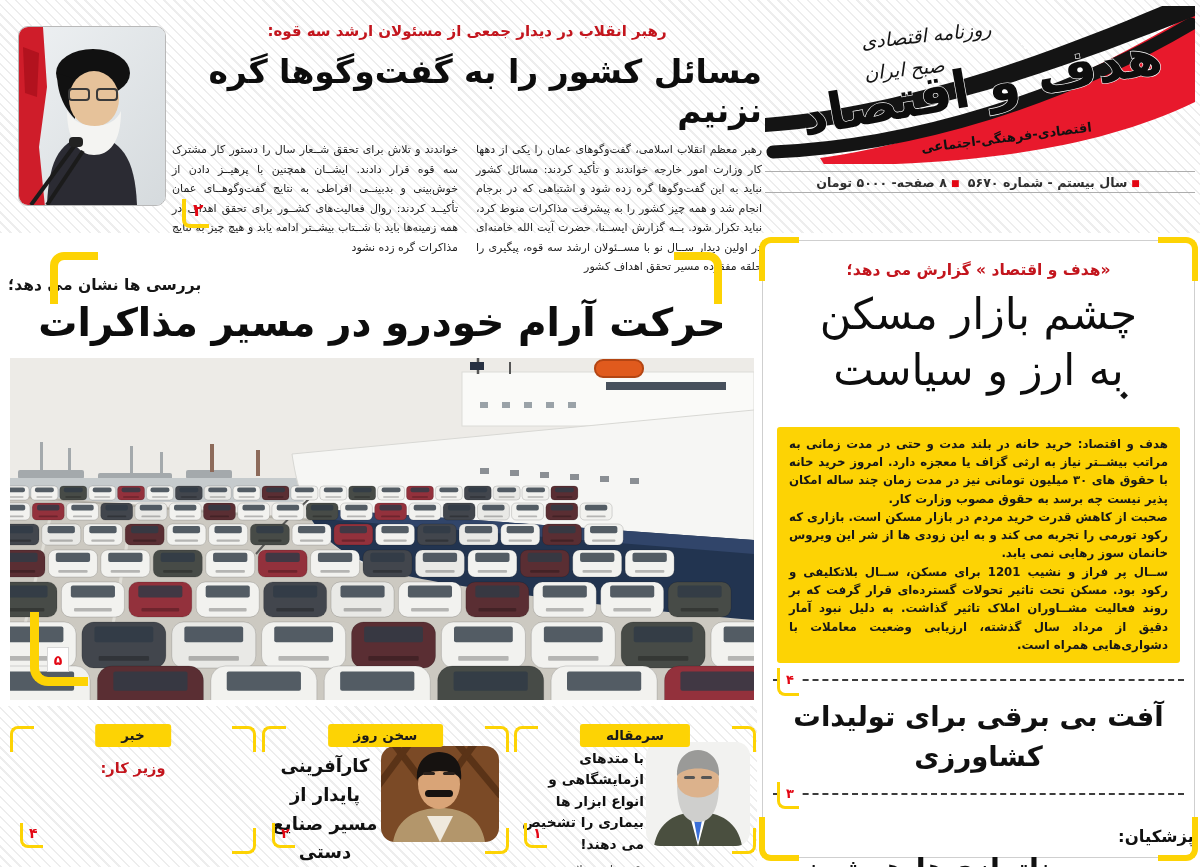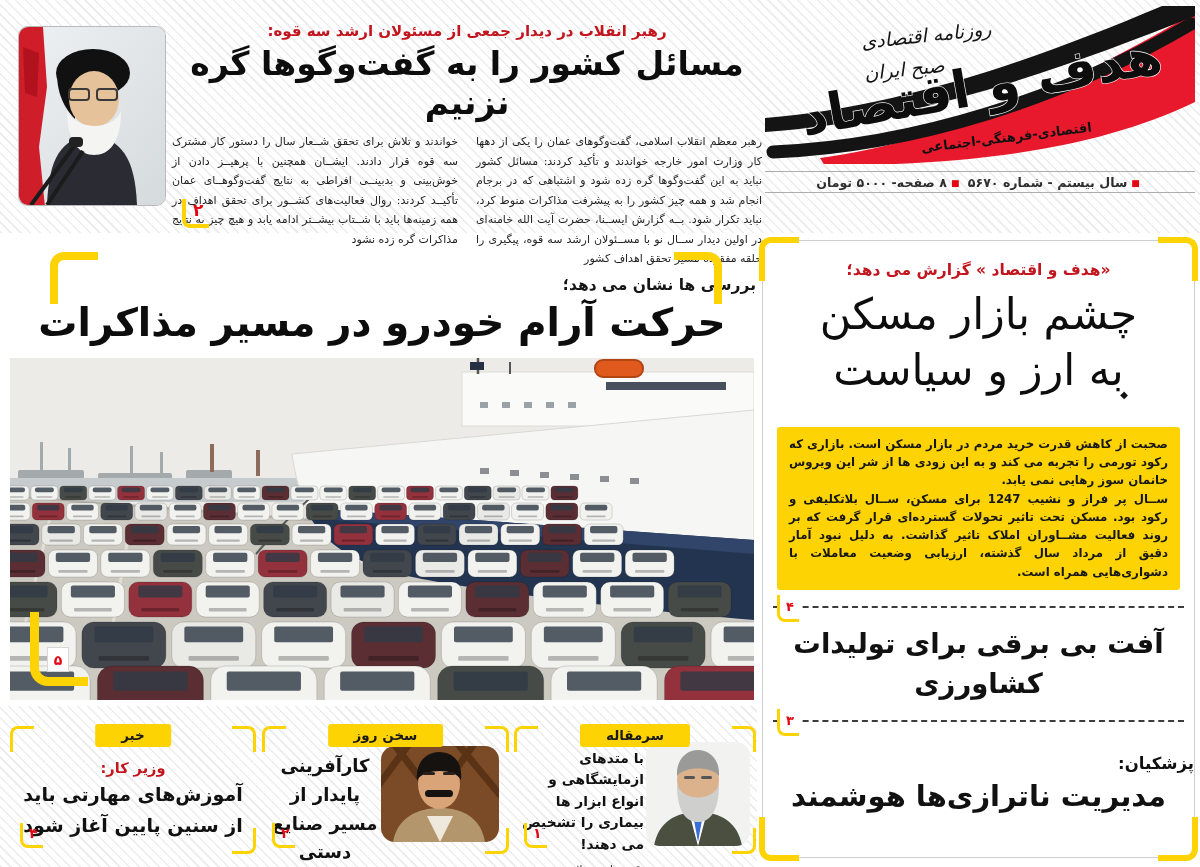--- a/index.html
+++ b/index.html
@@ -12,41 +12,41 @@
   html,body{background:#fff;}
   body{font-family:"DejaVu Sans",sans-serif;}
   .page{position:relative;width:1200px;height:867px;background:#fff;overflow:hidden;direction:rtl;}
   .hatch{background-image:repeating-linear-gradient(45deg,rgba(110,110,110,.12) 0 1.6px,transparent 1.6px 7px);}
 
   
   .top-band{position:absolute;left:0;top:0;width:1200px;height:233px;}
   .leader-photo{position:absolute;left:18px;top:26px;width:148px;height:180px;border:1px solid #b9b9b9;border-radius:10px;overflow:hidden;background:#dfe3e6;}
   .top-story{position:absolute;left:172px;top:22px;width:590px;height:208px;}
   .ts-kicker{text-align:center;color:var(--kicker-red);font-weight:bold;font-size:15px;}
-  .ts-headline{text-align:center;font-size:33px;font-weight:bold;color:var(--ink);margin-top:4px;}
+  .ts-headline{text-align:right;font-size:33px;font-weight:bold;color:var(--ink);margin-top:12px;}
   .ts-body{margin-top:10px;display:flex;gap:18px;}
   .ts-body .col{flex:1;font-size:11px;line-height:1.78;text-align:justify;color:#1f1f1f;}
   .pnum{border-left:3px solid var(--y);border-bottom:3px solid var(--y);border-bottom-left-radius:8px;padding:0 5px 3px 6px;display:inline-block;}
   .pnum .digit{color:var(--red);font-weight:bold;font-size:14px;}
   .ts-num{position:absolute;left:10px;bottom:2px;border-width:4px;padding:1px 6px 4px 7px;}
   .ts-num .digit{font-size:17px;}
 
   
   .masthead{position:absolute;left:765px;top:6px;width:430px;height:224px;}
   .dates{margin-top:3px;border-top:1px solid #adadad;border-bottom:1px solid #adadad;}
   .date-row{text-align:center;font-size:12.6px;font-weight:bold;color:#2e2e2e;padding:2.5px 0;}
   .date-row + .date-row{border-top:1px solid #adadad;}
   .sq{color:var(--red);font-size:9px;margin:0 4px;position:relative;top:-1px;}
 
   
   .lead-block{position:absolute;left:8px;top:240px;width:748px;height:462px;}
   .corner{position:absolute;width:48px;height:52px;}
   .c-tl{border-top:8px solid var(--y);border-left:8px solid var(--y);border-top-left-radius:14px;left:42px;top:12px;}
   .c-tr{border-top:8px solid var(--y);border-right:8px solid var(--y);border-top-right-radius:14px;right:34px;top:12px;}
-  .lead-kicker{margin-top:36px;text-align:right;font-weight:bold;font-size:15.5px;color:#161616;}
+  .lead-kicker{margin-top:36px;text-align:left;font-weight:bold;font-size:15.5px;color:#161616;}
   .lead-headline{text-align:center;font-size:39px;font-weight:bold;margin-top:6px;color:var(--ink);}
   .lead-photo{position:absolute;left:2px;top:118px;width:744px;height:342px;overflow:hidden;background:#eceae6;}
   .lead-pnum{position:absolute;left:22px;top:372px;height:74px;width:58px;border-left:9px solid var(--y);border-bottom:9px solid var(--y);border-bottom-left-radius:18px;}
   .lead-pnum .tag{position:absolute;left:9px;top:36px;background:#fff;width:20px;height:23px;display:flex;align-items:center;justify-content:center;color:var(--red);font-size:14px;font-weight:bold;box-shadow:0 0 0 1px #d8d8d8;}
 
   
   .right-col{position:absolute;left:762px;top:240px;width:433px;height:618px;background:#fff;border:1.5px solid #cfcfcf;border-radius:12px;}
   .rc-c{position:absolute;width:40px;height:44px;}
   .rc-tl{border-top:6px solid var(--y);border-left:6px solid var(--y);border-top-left-radius:12px;left:-4px;top:-4px;}
   .rc-tr{border-top:6px solid var(--y);border-right:6px solid var(--y);border-top-right-radius:12px;right:-4px;top:-4px;}
@@ -511,22 +511,23 @@
 
     <div class="rc-kicker">«هدف و اقتصاد » گزارش می دهد؛</div>
     <div class="rc-headline">
       <span>چشم بازار مسکن</span><br>
       <span>به ارز و سیاست</span>
     </div>
 
     <span class="rc-diamond">◆</span>
 
     <div class="rc-box">
+      <p>هدف و اقتصاد: خرید خانه در بلند مدت و حتی در مدت زمانی به مراتب بیشــتر نیاز به ارثی گزاف یا معجزه دارد. امروز خرید خانه با حقوق های ۳۰ میلیون تومانی نیز در مدت زمان چند ساله امکان پذیر نیست چه برسد به حقوق مصوب وزارت کار.</p>
       <p>صحبت از کاهش قدرت خرید مردم در بازار مسکن است. بازاری که رکود تورمی را تجربه می کند و به این زودی ها از شر این ویروس خانمان سوز رهایی نمی یابد.</p>
-      <p>ســال پر فراز و نشیب 1247 برای مسکن، ســال بلاتکلیفی و رکود بود. مسکن تحت تاثیر تحولات گسترده‌ای قرار گرفت که بر روند فعالیت مشــاوران املاک تاثیر گذاشت. به دلیل نبود آمار دقیق از مرداد سال گذشته، ارزیابی وضعیت معاملات با دشواری‌هایی همراه است.</p>
+      <p>ســال پر فراز و نشیب 1201 برای مسکن، ســال بلاتکلیفی و رکود بود. مسکن تحت تاثیر تحولات گسترده‌ای قرار گرفت که بر روند فعالیت مشــاوران املاک تاثیر گذاشت. به دلیل نبود آمار دقیق از مرداد سال گذشته، ارزیابی وضعیت معاملات با دشواری‌هایی همراه است.</p>
     </div>
 
     <div class="rc-sep">
       <span class="sep-num">
         <span class="digit">۴</span>
       </span>
     </div>
 
     <div class="rc-h2">آفت بی برقی برای تولیدات کشاورزی</div>
 
@@ -545,24 +546,20 @@
   </div>
 
   <div class="bottom-strip hatch"></div>
 
   <div class="bbox bbox-news">
     <div class="tc tc-tl"></div>
     <div class="tc tc-tr"></div>
     <div class="tc tc-br"></div>
     <div class="pill">خبر</div>
     <div class="b-kicker">وزیر کار:</div>
-    <div class="b-head">
-      <span>آموزش‌های مهارتی باید</span><br>
-      <span>از سنین پایین آغاز شود</span>
-    </div>
     <div class="pnum b-num">
       <span class="digit">۴</span>
     </div>
   </div>
 
   <div class="bbox bbox-daily">
     <div class="tc tc-tl"></div>
     <div class="tc tc-tr"></div>
     <div class="tc tc-br"></div>
     <div class="pill">سخن روز</div>

